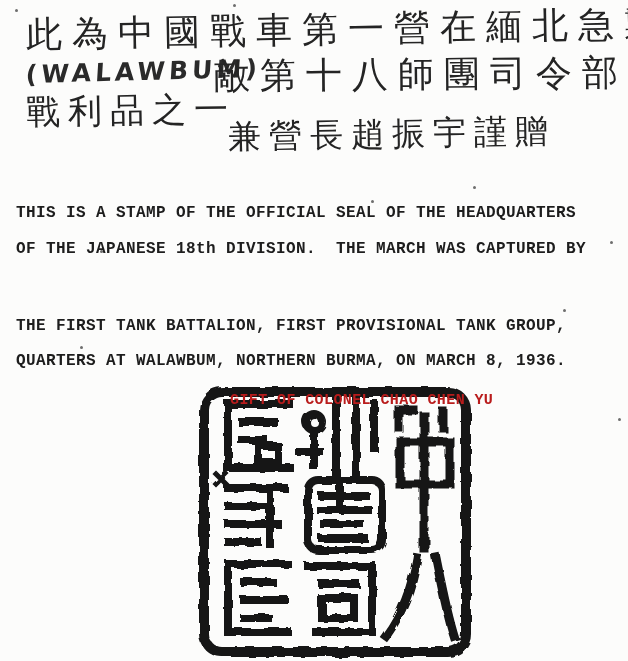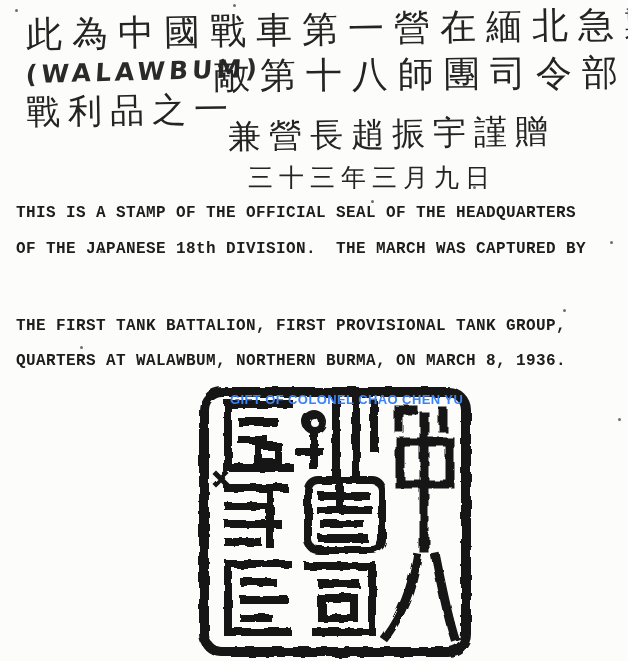--- a/index.html
+++ b/index.html
@@ -17,43 +17,42 @@
   .hw4{left:228px;top:116px;font-size:33px;letter-spacing:8px;transform:rotate(-1deg);}
   .hw5{left:248px;top:164px;font-size:25px;letter-spacing:6px;}
 
   
   .typed{position:absolute;left:16px;color:#1d1d1d;white-space:pre;
          font-family:"Liberation Mono",monospace;font-weight:bold;
          font-size:16px;letter-spacing:0.4px;}
   .t1{top:204px;} .t2{top:240px;} .t3{top:280px;margin-top:37px;} .t4{top:319px;} .t5{top:352px;}
 
   
-  .gift{position:absolute;color:#3b82f6;white-space:pre;z-index:3;
-        font-family:Liberation Sans, sans-serif;font-weight:bold;
-        font-size:13px;letter-spacing:0.4px;}
+  .gift{position:absolute;color:#b91c1c;white-space:pre;z-index:3;
+        font-family:Liberation Mono, monospace;font-weight:bold;
+        font-size:15px;letter-spacing:0.4px;}
   .g1{left:230px;top:392px;} .g2{left:306px;top:410px;}
 
   
   .seal{position:absolute;left:196px;top:386px;z-index:2;}
 
   
   .speck{position:absolute;background:#4a4a4a;border-radius:50%;
          width:3px;height:3px;opacity:.8;}
 </style>
 </head>
 <body>
 
 <div class="page">
 
   <div class="hw hw1">此為中國戰車第一營在緬北急襲瓦魯班</div>
   <div class="hw hw-latin">(WALAWBUM)</div>
   <div class="hw hw2">敵第十八師團司令部所獲</div>
   <div class="hw hw3">戰利品之一</div>
   <div class="hw hw4">兼營長趙振宇謹贈</div>
-  <div class="hw hw5">三十三年三月九日</div>
 
   <div class="typed t1">THIS IS A STAMP OF THE OFFICIAL SEAL OF THE HEADQUARTERS</div>
   <div class="typed t2">OF THE JAPANESE 18th DIVISION.  THE MARCH WAS CAPTURED BY</div>
   <div class="typed t3">THE FIRST TANK BATTALION, FIRST PROVISIONAL TANK GROUP,</div>
   <div class="typed t5">QUARTERS AT WALAWBUM, NORTHERN BURMA, ON MARCH 8, 1936.</div>
 
   <div class="gift g1">GIFT OF COLONEL CHAO CHEN YU</div>
 
   <svg class="seal" width="278" height="276" viewBox="0 0 278 276" aria-label="seal stamp">
     <defs>

